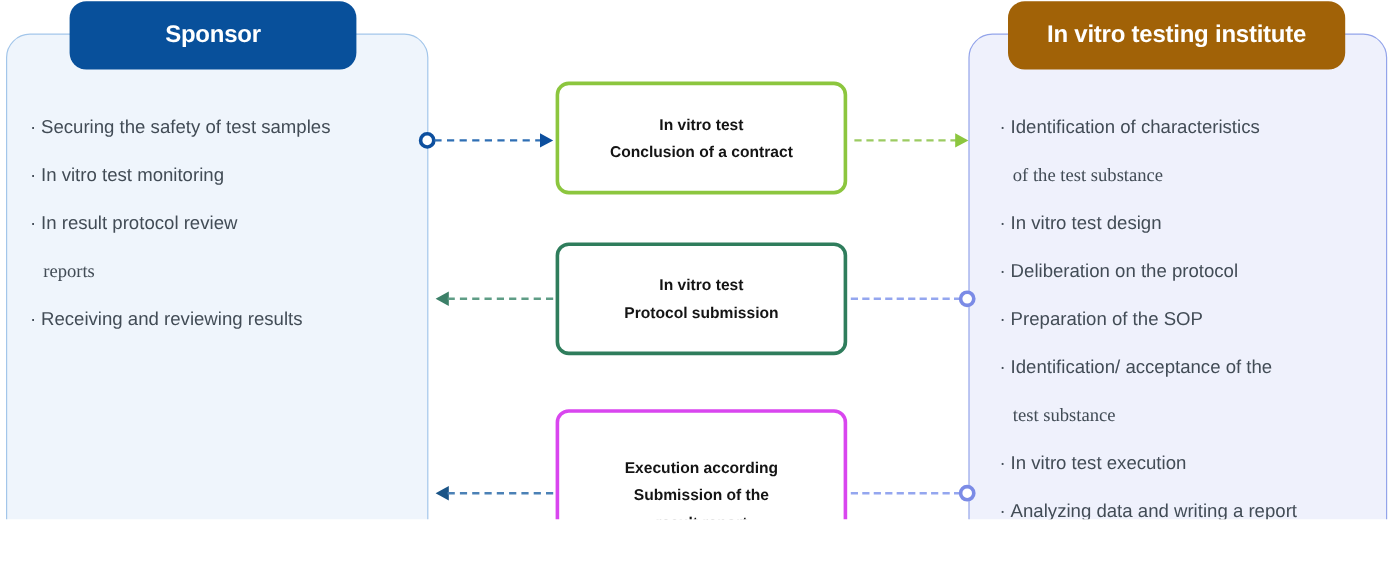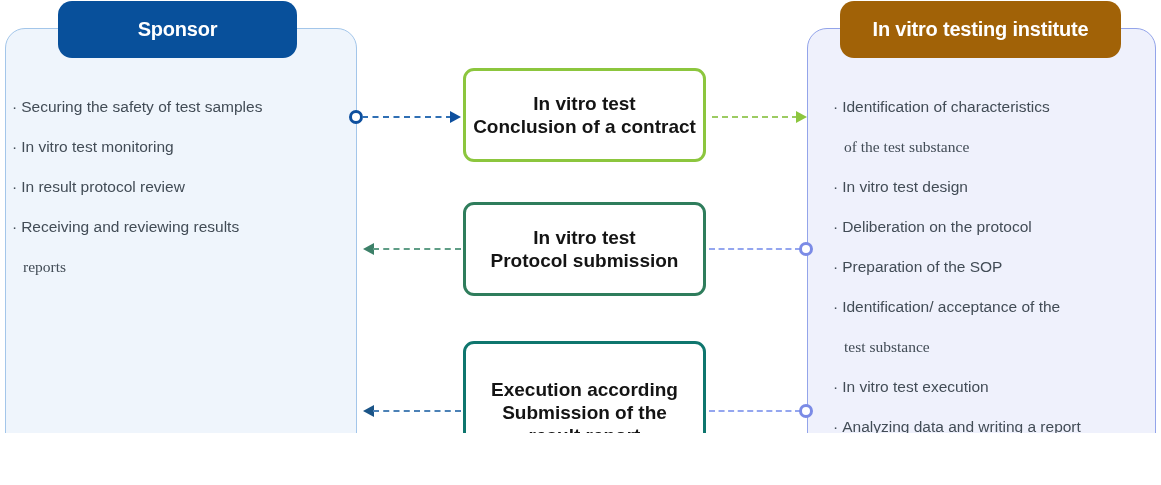--- a/index.html
+++ b/index.html
@@ -55,21 +55,21 @@
     left:840px; top:1px; width:281px; height:57px;
     background:#a16207;
     font-size:20px;
   }
 
   
   .list{
     position:absolute;
     box-sizing:border-box;
   }
-  #list-left{ left:12px; top:87px; width:310px; }
+  #list-left{ left:25px; top:87px; width:310px; }
   #list-right{ left:833px; top:87px; width:305px; }
 
   .bullet-line{
     color:#424c56;
     font-size:15.5px;
     line-height:40px;
     white-space:nowrap;
   }
   .bullet-line .dot{ margin-right:4px; }
   .bullet-line.cont{ padding-left:11px;font-family:Liberation Serif, serif; }
@@ -80,28 +80,28 @@
     box-sizing:border-box;
     left:463px;
     width:243px;
     background:#ffffff;
     border-radius:11px;
     display:flex;
     align-items:center;
     justify-content:center;
     text-align:center;
     color:#141414;
-    font-size:19px;
+    font-size:13px;
     line-height:23px;
     font-weight:bold;
     z-index:5;
   }
   #box-contract{ top:68px;  height:94px;  border:3px solid #8cc63e; }
   #box-protocol{ top:202px; height:94px;  border:3px solid #2f7d5c; }
-  #box-execution{top:341px; height:142px; border:3px solid #0f766e; }
+  #box-execution{top:341px; height:142px; border:3px solid #d946ef; }
 
   
   .conn{ position:absolute; z-index:3; }
 
   .dline{
     position:absolute;
     height:0;
     border-top:2px dashed;
   }
   .node{
@@ -152,24 +152,24 @@
   <div class="list" id="list-left">
     <div class="bullet-line">
       <span class="dot">·</span><span>Securing the safety of test samples</span>
     </div>
     <div class="bullet-line">
       <span class="dot">·</span><span>In vitro test monitoring</span>
     </div>
     <div class="bullet-line">
       <span class="dot">·</span><span>In result protocol review</span>
     </div>
+    <div class="bullet-line cont">reports</div>
     <div class="bullet-line">
       <span class="dot">·</span><span>Receiving and reviewing results</span>
     </div>
-    <div class="bullet-line cont">reports</div>
   </div>
 
   <div class="panel" id="panel-right"></div>
 
   <div class="pill" id="pill-institute">In vitro testing institute</div>
 
   <div class="list" id="list-right">
     <div class="bullet-line">
       <span class="dot">·</span><span>Identification of characteristics</span>
     </div>

